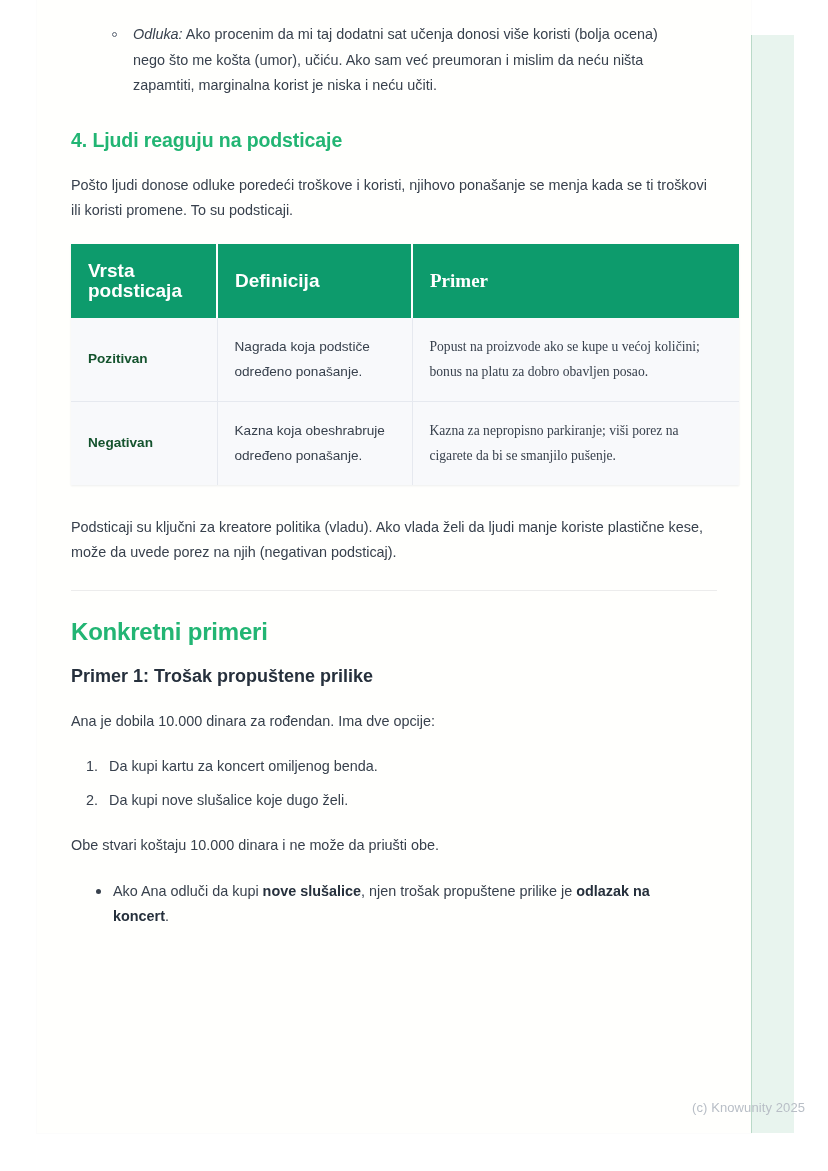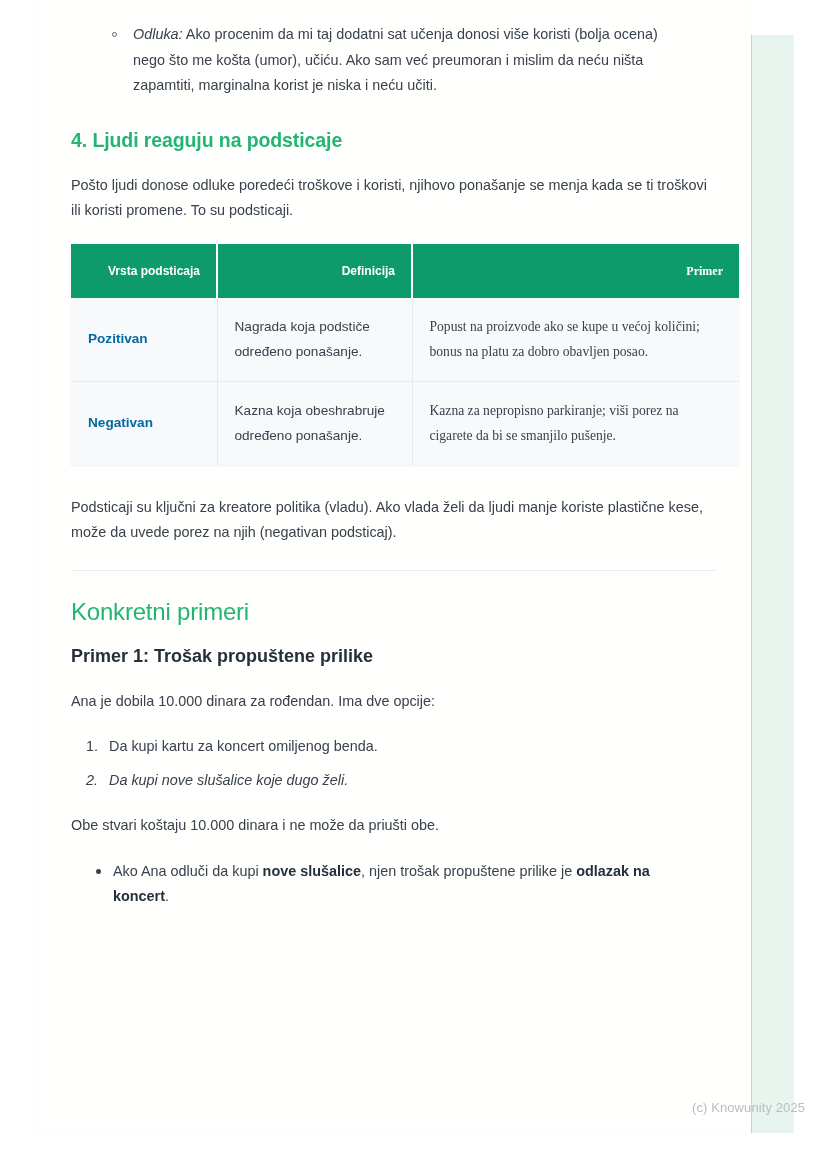--- a/index.html
+++ b/index.html
@@ -72,21 +72,21 @@
     line-height: 26px;
     font-weight: 600;
     margin: 0 0 20px 0;
     letter-spacing: -0.1px;
   }
 
   h1.big-heading {
     color: #22b573;
     font-size: 24px;
     line-height: 30px;
-    font-weight: 400;
+    font-weight: 700;
     margin: 0 0 18px 0;
     letter-spacing: -0.2px;
   }
 
   h3.sub-heading {
     color: #26303c;
     font-size: 18px;
     line-height: 22px;
     font-weight: 700;
     margin: 0 0 22px 0;
@@ -127,21 +127,21 @@
     margin: 0 0 20px 0;
     padding: 0 0 0 38px;
     list-style: none;
     counter-reset: numitem;
   }
   ol.num-list > li {
     position: relative;
     counter-increment: numitem;
     margin-bottom: 8px;
   }
-  ol.num-list > li:last-child { margin-bottom: 0; font-style: italic; }
+  ol.num-list > li:last-child { margin-bottom: 0; }
   ol.num-list > li::before {
     content: counter(numitem) ".";
     position: absolute;
     left: -23px;
     top: 0;
     color: #38414d;
     font-size: 14.4px;
     line-height: 25.5px;
   }
 
@@ -175,44 +175,44 @@
   table.data-table {
     width: 565px;
     border-collapse: collapse;
     table-layout: fixed;
     background: #f8f9fb;
     box-shadow: 0 1px 2px rgba(20,30,45,0.07);
   }
   table.data-table thead th {
     background: #0d9b6c;
     color: #ffffff;
-    font-size: 12px;
+    font-size: 19px;
     line-height: 20px;
     font-weight: 600;
-    text-align: right;
+    text-align: left;
     padding: 17px 16px 17px 17px;
     vertical-align: middle;
     border-right: 2px solid #ffffff;
   }
   table.data-table thead th:last-child { border-right: none; }
 
   table.data-table tbody td {
     font-size: 13.6px;
     line-height: 25.5px;
     color: #38414d;
     padding: 16px 16px 16px 17px;
     vertical-align: middle;
     border-right: 1px solid #e6e9ef;
     border-bottom: 1px solid #e6e9ef;
   }
   table.data-table tbody td:last-child { border-right: none; }
   table.data-table tbody tr:last-child td { border-bottom: none; }
   table.data-table tbody td.label-cell {
     font-weight: 700;
-    color: #0369a1;
+    color: #14532d;
   }
 
   .col-a { width: 112px; }
   .col-b { width: 160px; }
   .col-c { width: 293px; font-family: Liberation Serif, serif; }
 
   
   hr.divider {
     border: none;
     border-top: 1px solid #ececec;

